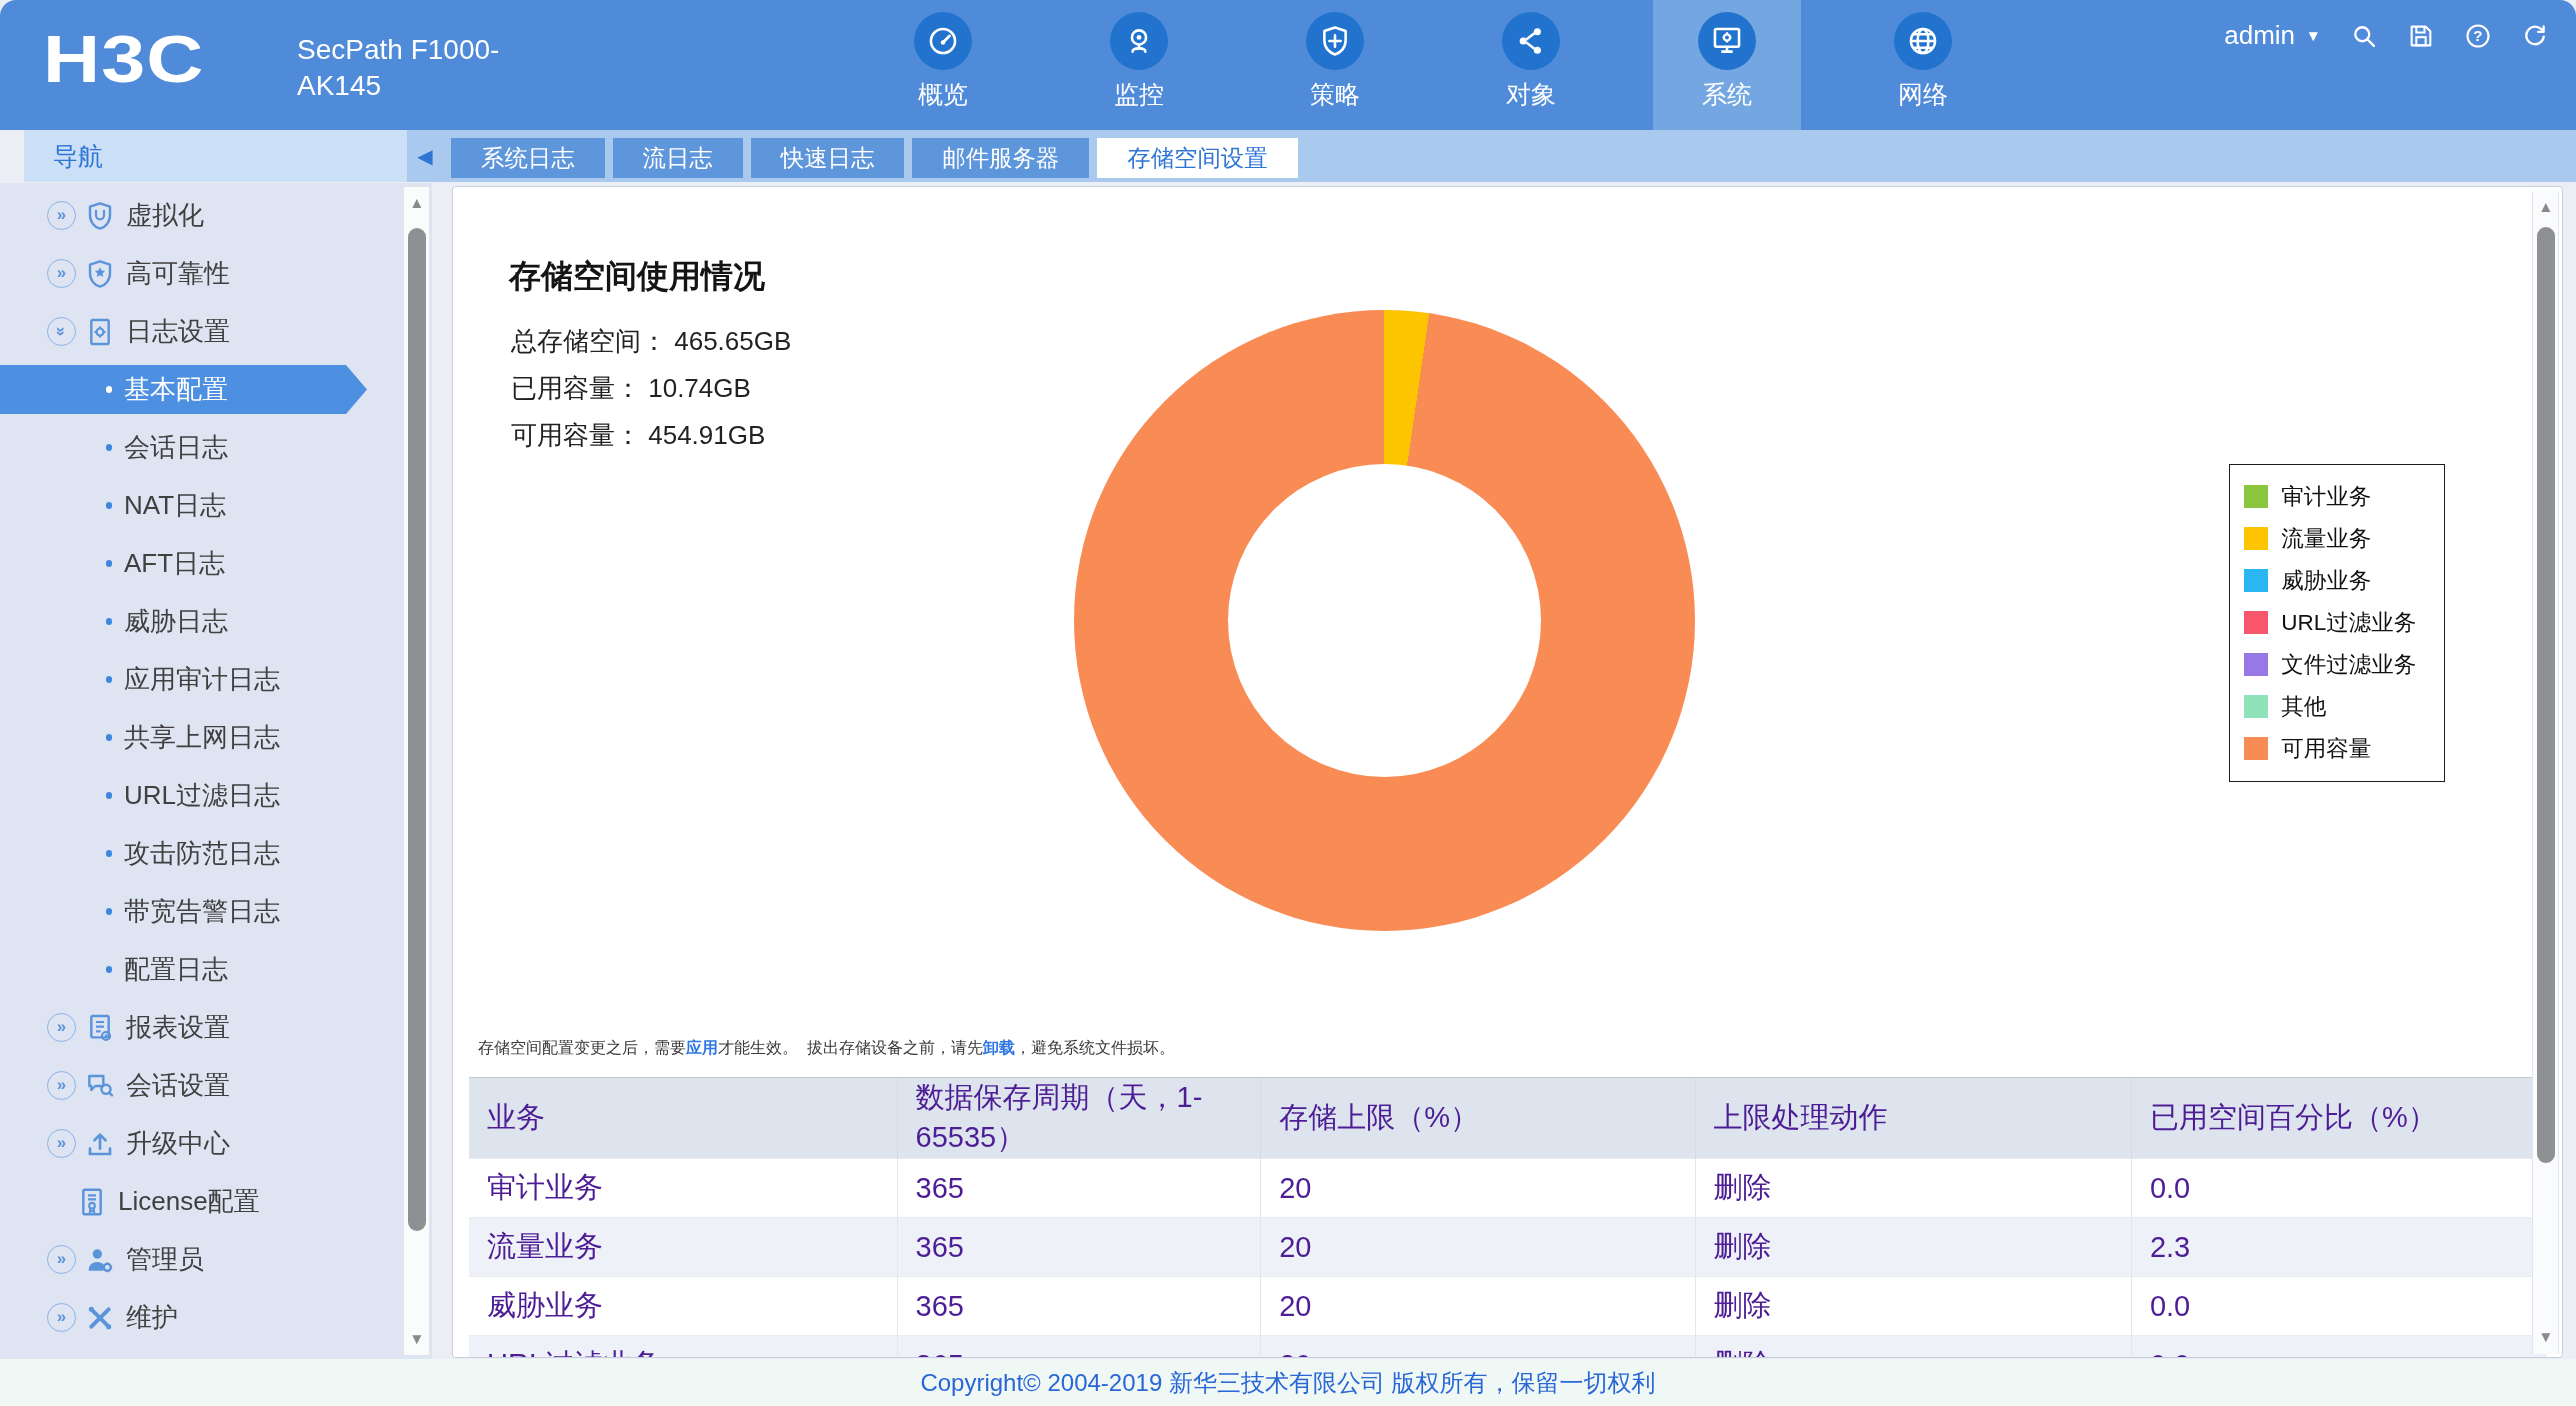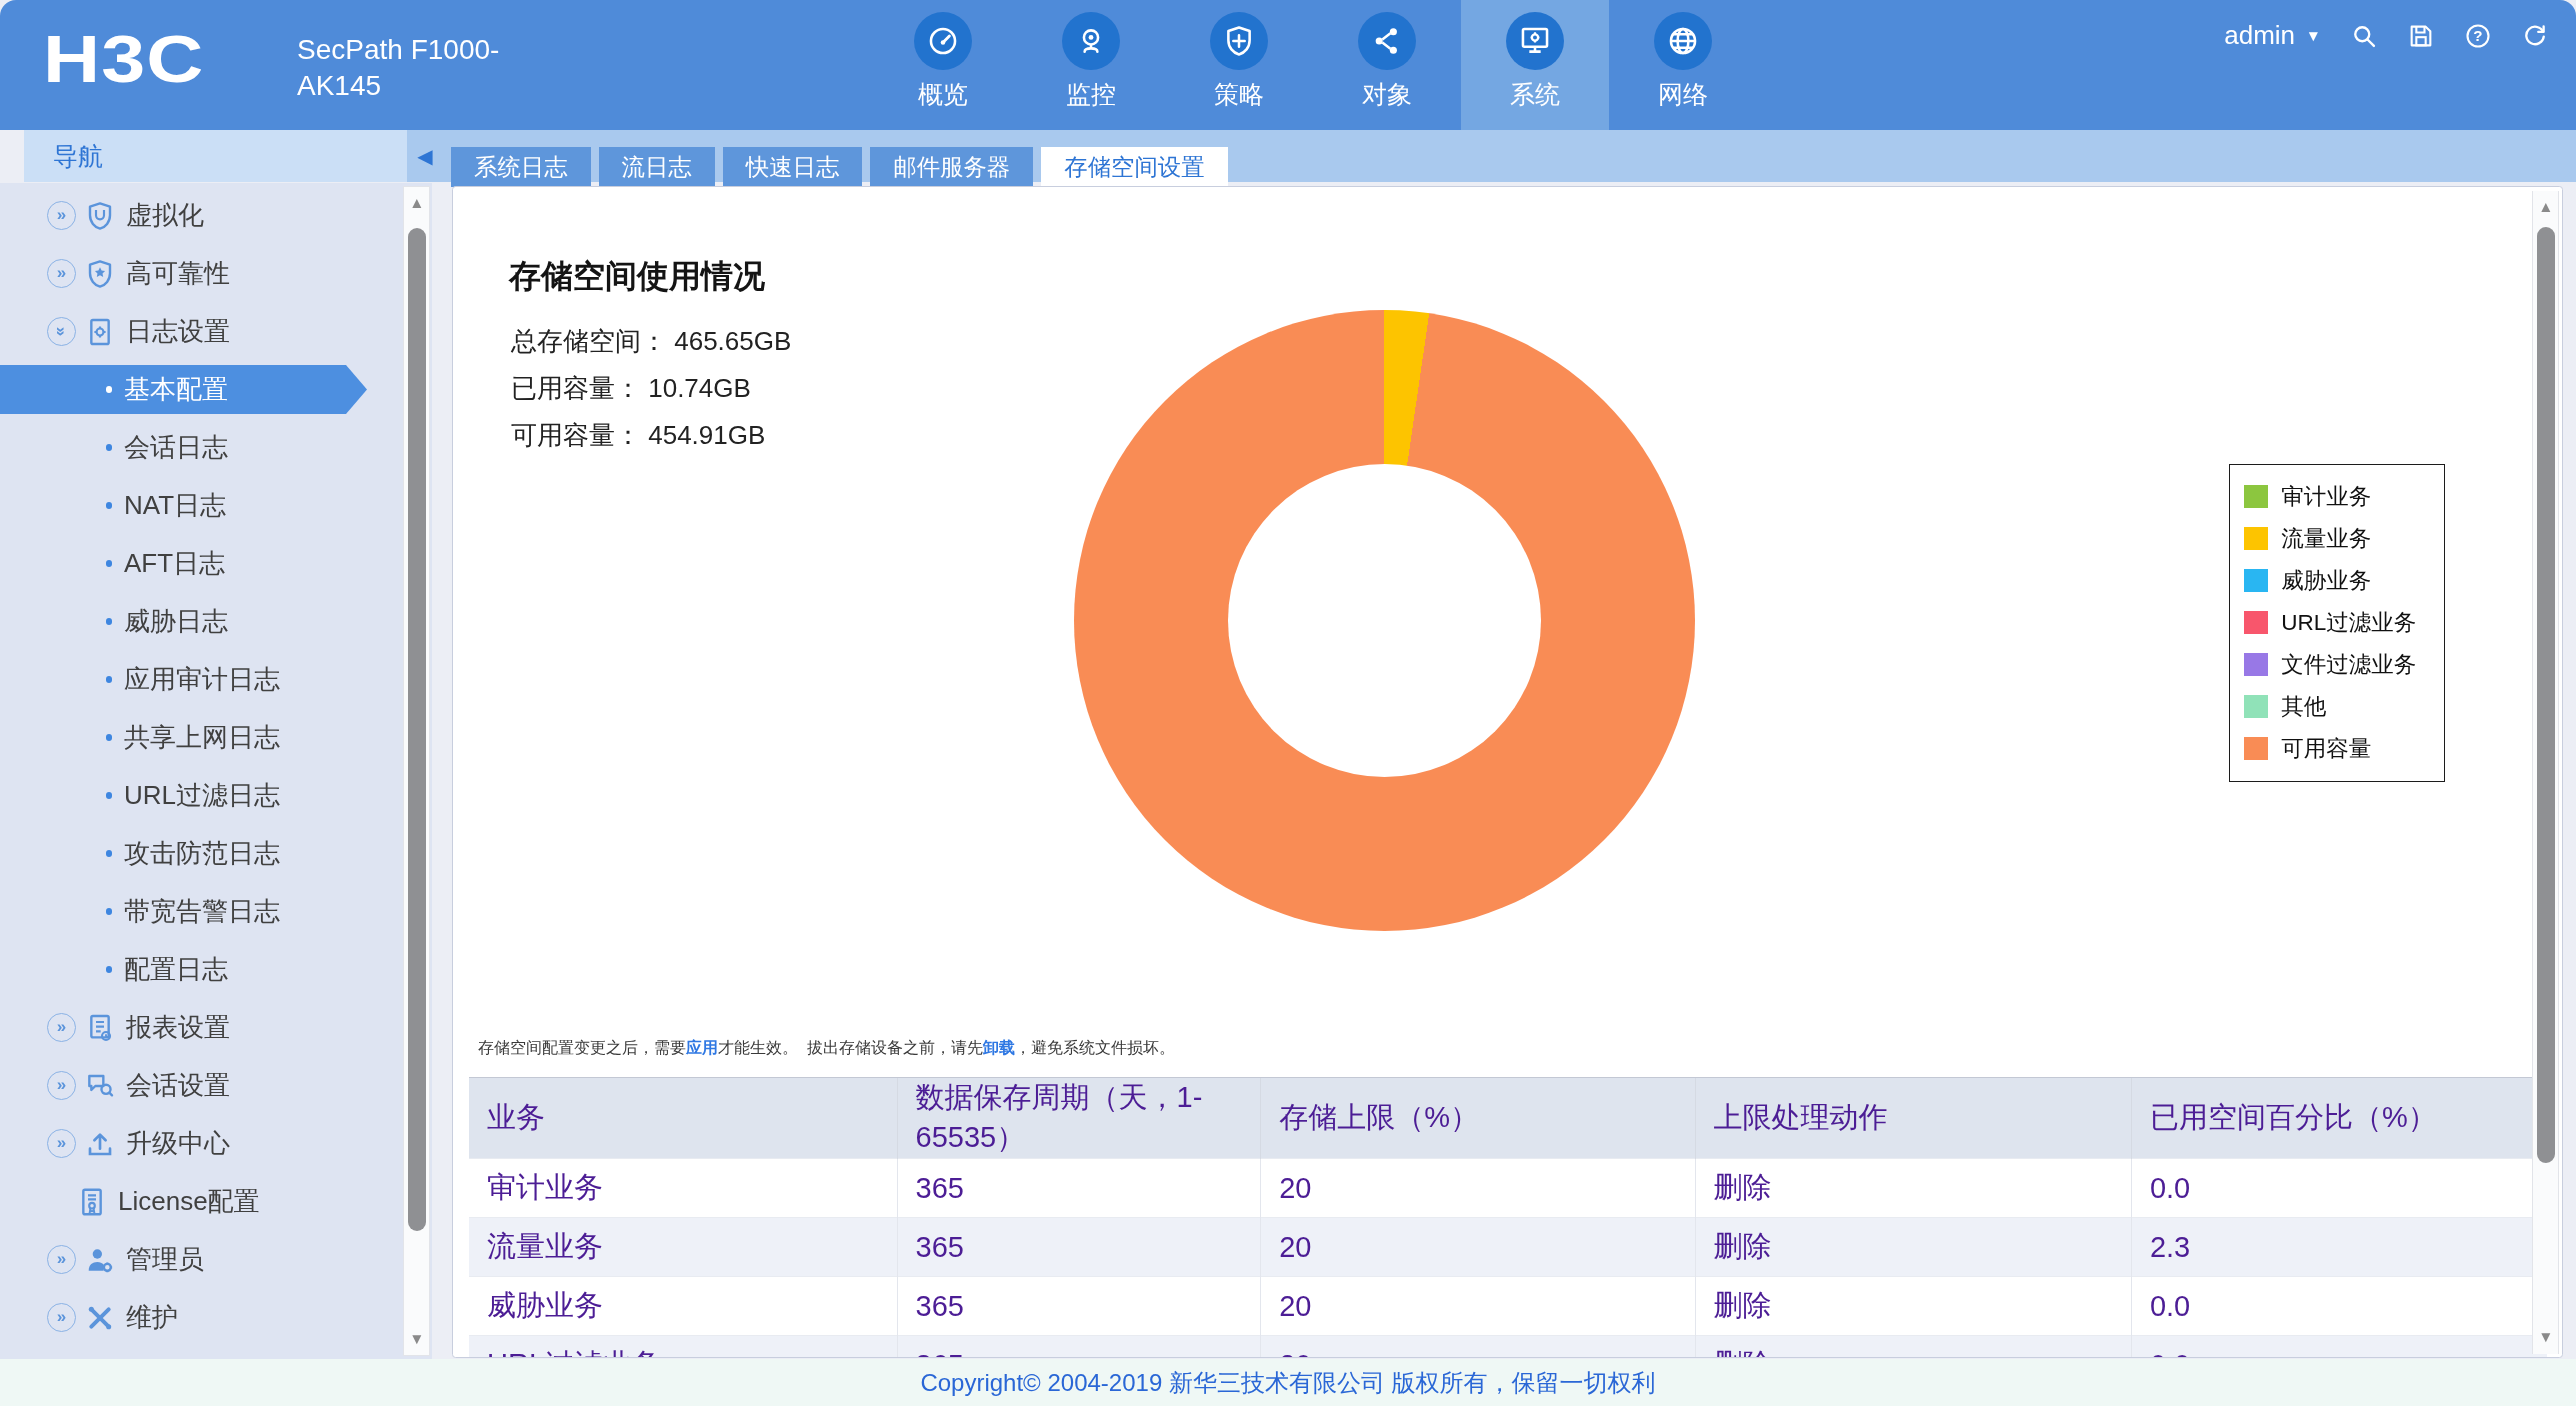--- a/index.html
+++ b/index.html
@@ -3,39 +3,39 @@
 <meta charset="utf-8">
 <style>
   html,body{margin:0;padding:0;background:#fff;}
   #page{position:relative;width:2576px;height:1406px;overflow:hidden;
         font-family:"Liberation Sans","DejaVu Sans",sans-serif;background:#ECEEF5;}
   
   .hdr{position:absolute;left:0;top:0;width:100%;height:130px;background:#4F8BD9;border-radius:16px 16px 0 0;}
   .logo{position:absolute;left:43px;top:20px;color:#fff;font-size:67px;font-weight:bold;
         transform:scaleX(1.18);transform-origin:left center;letter-spacing:0.9px;}
   .product{position:absolute;left:297px;top:32px;color:#fff;font-size:28px;line-height:36px;font-weight:normal;}
-  .nav{position:absolute;left:869px;top:0;height:130px;display:flex;}
+  .nav{position:absolute;left:869px;top:0;height:130px;display:flex;gap:48px;}
   .nav-item{width:148px;height:130px;display:flex;flex-direction:column;align-items:center;cursor:pointer;}
   .nav-item.active{background:#74A7E2;}
   .nav-circle{margin-top:11.7px;width:58px;height:58px;border-radius:50%;background:#2273CE;
               display:flex;align-items:center;justify-content:center;}
   .nav-label{margin-top:8px;color:#fff;font-size:25px;}
   .hdr-right{position:absolute;right:27px;top:20px;display:flex;align-items:center;color:#fff;}
   .admin{font-size:26px;}
   .chev-down{font-size:15.3px;margin-left:10.8px;}
   .tool{margin-left:29px;display:flex;align-items:center;cursor:pointer;}
   
   .subbar{position:absolute;left:0;top:130px;width:100%;height:52px;}
   .navtitle{position:absolute;left:0;top:0;width:407px;height:52px;background:#CBDFF6;color:#2E75D4;
             font-size:25px;display:flex;align-items:center;padding-left:29px;box-sizing:border-box;margin-left:24px;}
   .collapse{position:absolute;left:407px;top:0;width:36px;height:52px;background:#A9C9EE;color:#2E75D4;
             display:flex;align-items:center;justify-content:center;font-size:20px;cursor:pointer;}
   .tabs{position:absolute;left:443px;right:0;top:0;height:52px;background:#A9C9EE;display:flex;
         align-items:flex-start;padding-left:8px;box-sizing:border-box;}
-  .tab{margin-top:17px;margin-right:8px;height:40px;padding:0 23px;background:#5E96DB;color:#fff;
+  .tab{margin-top:8px;margin-right:8px;height:40px;padding:0 30px;background:#5E96DB;color:#fff;
        font-size:23.4px;display:flex;align-items:center;cursor:pointer;white-space:nowrap;}
   .tab.active{background:#fff;color:#2E75D4;height:40px;}
   
   .sidebar{position:absolute;left:0;top:183px;width:432px;height:1176px;background:#DEE4F2;overflow:hidden;}
   .side-items{position:absolute;left:0;top:3.6px;right:32px;}
   .srow{height:58px;display:flex;align-items:center;position:relative;font-size:26px;color:#404040;cursor:pointer;}
   .srow>*{position:relative;z-index:1;}
   .expand{margin-left:47px;width:27px;height:27px;min-width:27px;border:1.8px solid #8AB2E5;border-radius:50%;
           color:#5B94DB;display:flex;align-items:center;justify-content:center;font-size:17px;font-weight:bold;}
   .expand .chev{line-height:1;margin-top:-2.7px;}

